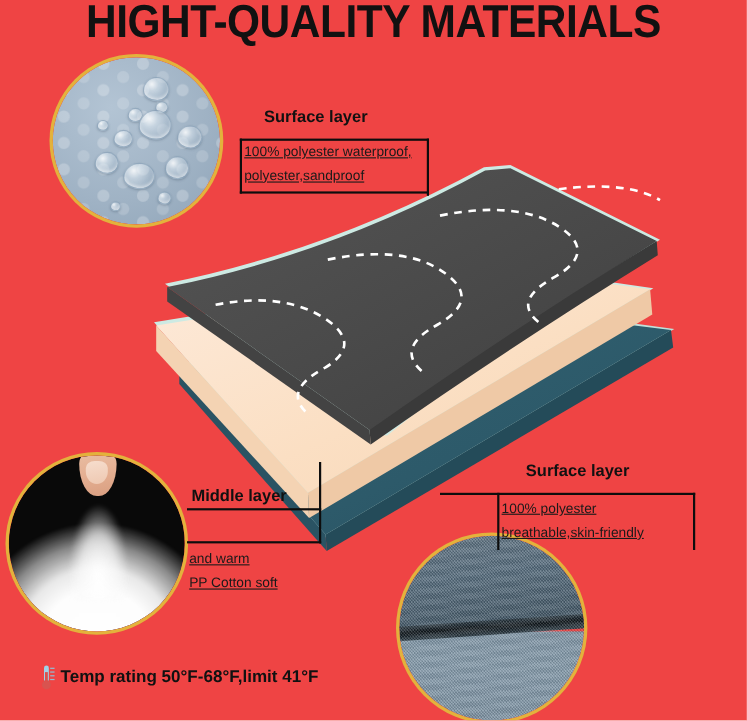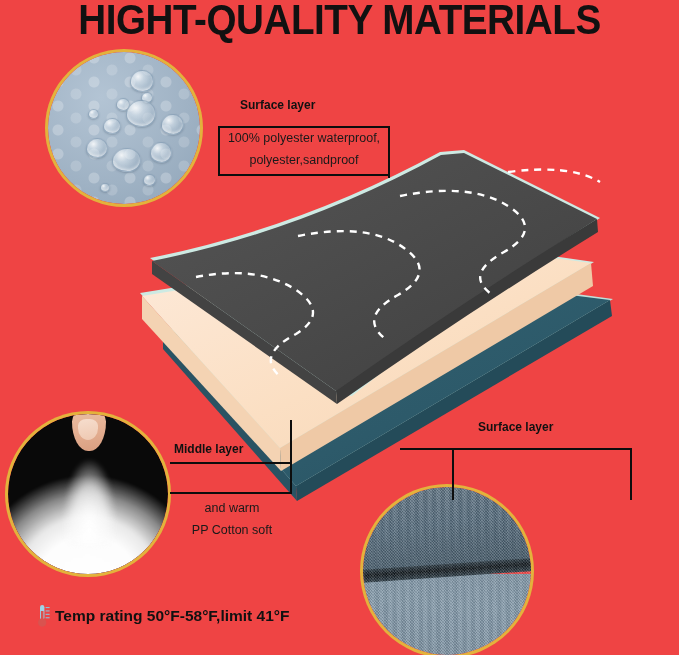--- a/index.html
+++ b/index.html
@@ -126,32 +126,32 @@
   .lining-weave {
     position: absolute; inset: 0;
     background-image:
       repeating-linear-gradient(48deg, rgba(255,255,255,.13) 0 1px, rgba(0,0,0,.07) 1px 2px),
       repeating-linear-gradient(-48deg, rgba(255,255,255,.09) 0 1px, rgba(0,0,0,.05) 1px 2px);
   }
 
   
   .callout-heading {
     position: absolute;
-    font-size: 12px;
+    font-size: 15px;
     font-weight: bold;
     color: #111111;
     white-space: nowrap;
   }
   .callout-body {
     position: absolute;
     font-size: 12.5px;
     color: #1a1a1a;
-    text-align: center;
     line-height: 1.75;
     white-space: nowrap;
+    text-decoration: underline;
   }
   .rule { position: absolute; background: #0d0d0d; }
 
   
   #fabric-stack {
     position: absolute;
     left: 0; top: 0;
     width: 679px; height: 655px;
     pointer-events: none;
   }
@@ -280,27 +280,31 @@
       <div class="lining-top"></div>
       <div class="lining-fold"></div>
       <div class="lining-weave"></div>
     </div>
   </div>
 
   <div class="callout-heading" style="left:478px;top:420px;">Surface layer</div>
   <div class="rule" style="left:400px;top:448px;width:232px;height:2px;"></div>
   <div class="rule" style="left:452px;top:448px;width:2px;height:52px;"></div>
   <div class="rule" style="left:630px;top:448px;width:2px;height:52px;"></div>
+  <div class="callout-body" style="left:456px;top:452px;width:172px;">
+    <div>100% polyester</div>
+    <div>breathable,skin-friendly</div>
+  </div>
 
   <div id="temp-rating">
     <svg width="15" height="26" viewBox="0 0 15 26">
       <rect x="4" y="2" width="4.4" height="15" rx="2.2" fill="#9fd3e8"></rect>
       <rect x="4.9" y="8" width="2.6" height="9" fill="#d9534f"></rect>
       <circle cx="6.2" cy="19.6" r="4.1" fill="#d9534f"></circle>
       <rect x="9.6" y="4" width="4" height="1.1" fill="#8fbfd6"></rect>
       <rect x="9.6" y="7.4" width="4" height="1.1" fill="#8fbfd6"></rect>
       <rect x="9.6" y="10.8" width="4" height="1.1" fill="#8fbfd6"></rect>
       <rect x="9.6" y="14.2" width="4" height="1.1" fill="#8fbfd6"></rect>
     </svg>
-    <span class="temp-text">Temp rating 50°F-58°F,limit 41°F</span>
+    <span class="temp-text">Temp rating 50°F-68°F,limit 41°F</span>
   </div>
 
 </div>
 
 </body></html>

